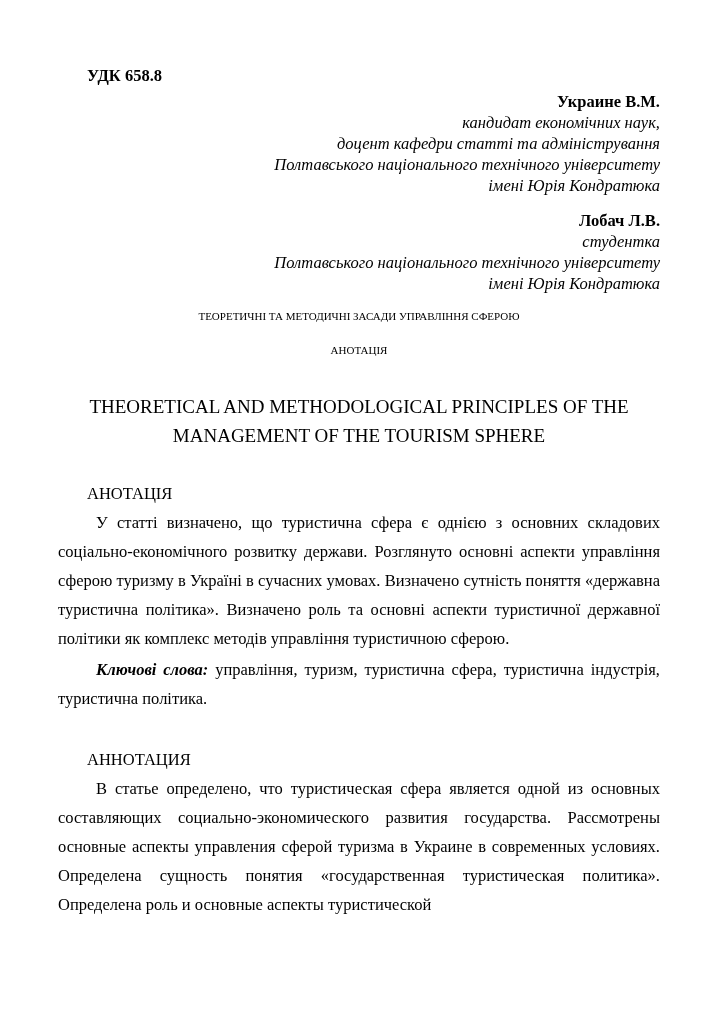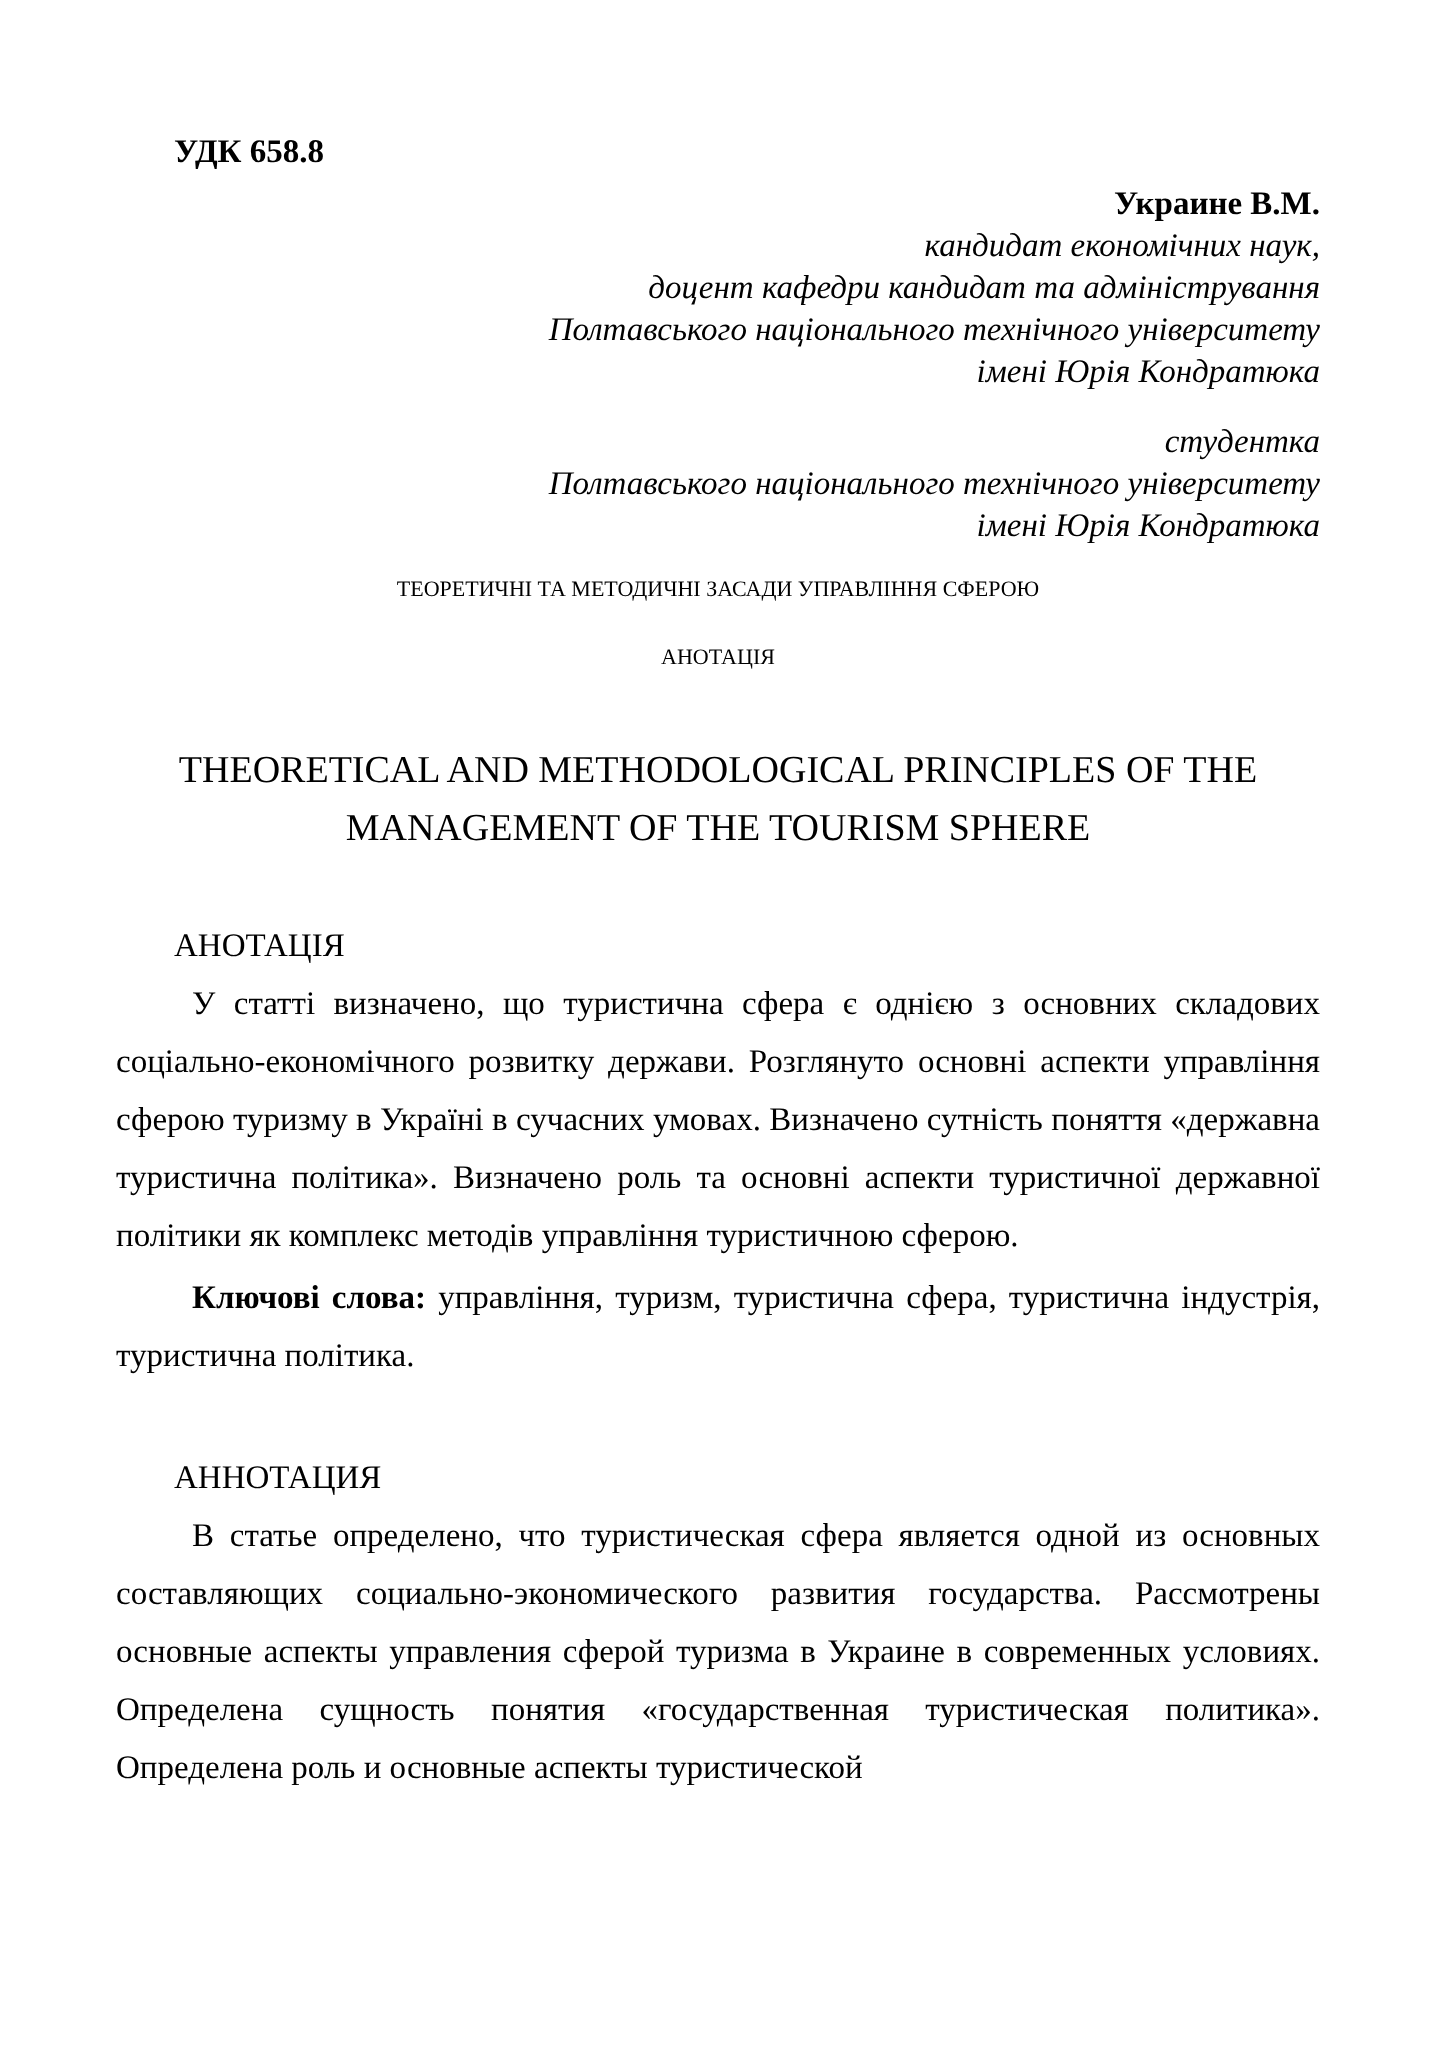--- a/index.html
+++ b/index.html
@@ -54,38 +54,39 @@
   }
   .section-heading.ua { margin-top: 29px; }
   .section-heading.ru { margin-top: 32px; }
   .body-para {
     margin: 0;
     text-align: justify;
     text-indent: 38px;
     line-height: 29px;
   }
   .body-para.keywords { margin-top: 2px; }
-  .kw-label { font-weight: bold; }
+  .kw-label { font-weight: bold; font-style: italic; }
 </style>
 </head>
 <body>
 
 <div class="page">
 
   <div class="udc">УДК 658.8</div>
 
   <div class="author-block first">
     <div class="author-name">Украине В.М.</div>
     <div class="author-line">кандидат економічних наук,</div>
-    <div class="author-line">доцент кафедри кандидат та адміністрування</div>
+    <div class="author-line">доцент кафедри статті та адміністрування</div>
     <div class="author-line">Полтавського національного технічного університету</div>
     <div class="author-line">імені Юрія Кондратюка</div>
   </div>
 
   <div class="author-block second">
+    <div class="author-name">Лобач Л.В.</div>
     <div class="author-line">студентка</div>
     <div class="author-line">Полтавського національного технічного університету</div>
     <div class="author-line">імені Юрія Кондратюка</div>
   </div>
 
   <h1 class="title-ua">
     <span class="tline">ТЕОРЕТИЧНІ ТА МЕТОДИЧНІ ЗАСАДИ УПРАВЛІННЯ СФЕРОЮ</span>
     <span class="tline">АНОТАЦІЯ</span>
   </h1>
 

